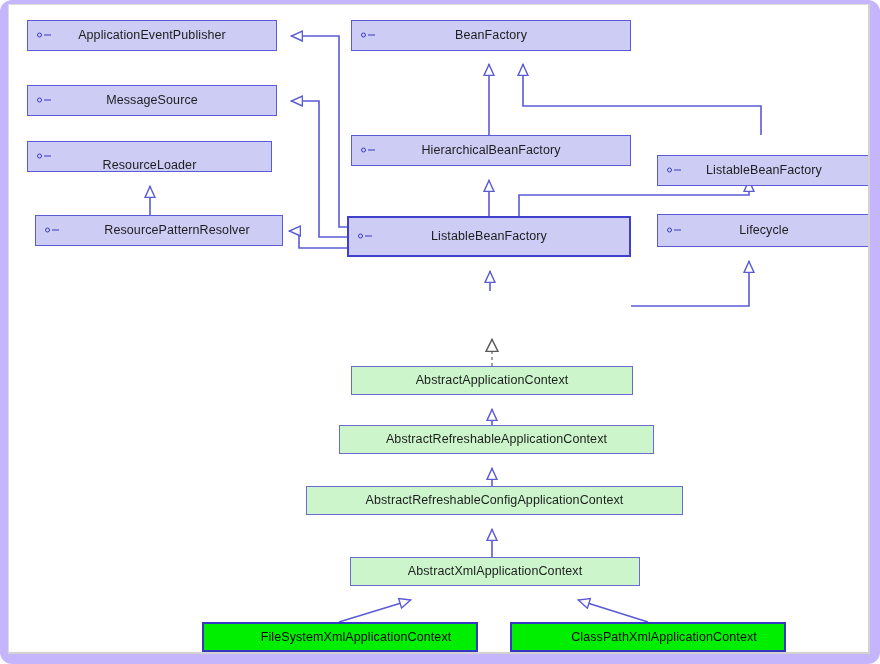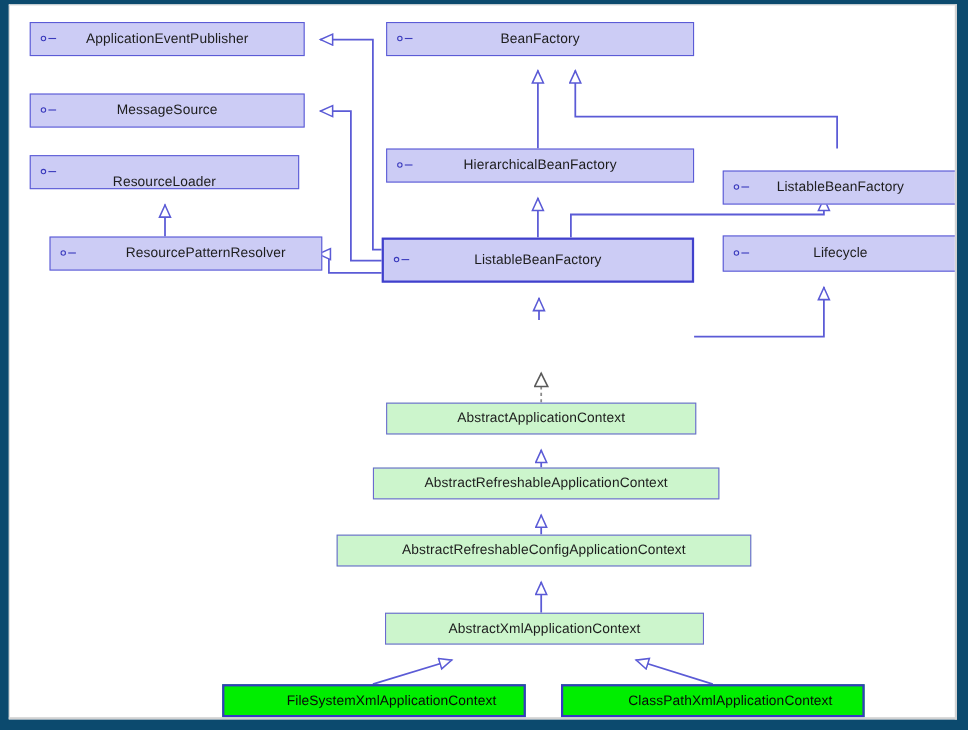--- a/index.html
+++ b/index.html
@@ -6,22 +6,23 @@
   html, body {
     margin: 0;
     padding: 0;
     background: #ffffff;
     font-family: "Liberation Sans", sans-serif;
   }
   #root {
     position: relative;
     width: 880px;
     height: 664px;
-    background: #0c4a6e;
+    background: #c4b5fd;
     overflow: hidden;
+    border-radius: 12px;
   }
   #canvas {
     position: absolute;
     left: 8px;
     top: 4px;
     width: 862px;
     height: 650px;
     background: #ffffff;
     border: 1px solid #dcdcdc;
     border-right: 2px solid #d2d2d2;
@@ -195,21 +196,21 @@
     </div>
 
     <div class="node iface" style="left:648px;top:130px;width:214px;height:31px;margin-top:20px;">
       <span class="ico">
           <i class="circ"></i>
           <i class="bar"></i>
         </span>
       <span class="lbl">ListableBeanFactory</span>
     </div>
 
-    <div class="node iface" style="left:36px;top:210px;width:248px;height:31px;padding-left:36px;">
+    <div class="node iface" style="left:26px;top:210px;width:248px;height:31px;padding-left:36px;">
       <span class="ico">
           <i class="circ"></i>
           <i class="bar"></i>
         </span>
       <span class="lbl">ResourcePatternResolver</span>
     </div>
 
     <div class="node iface focus" style="left:338px;top:211px;width:284px;height:41px;">
       <span class="ico">
           <i class="circ"></i>

